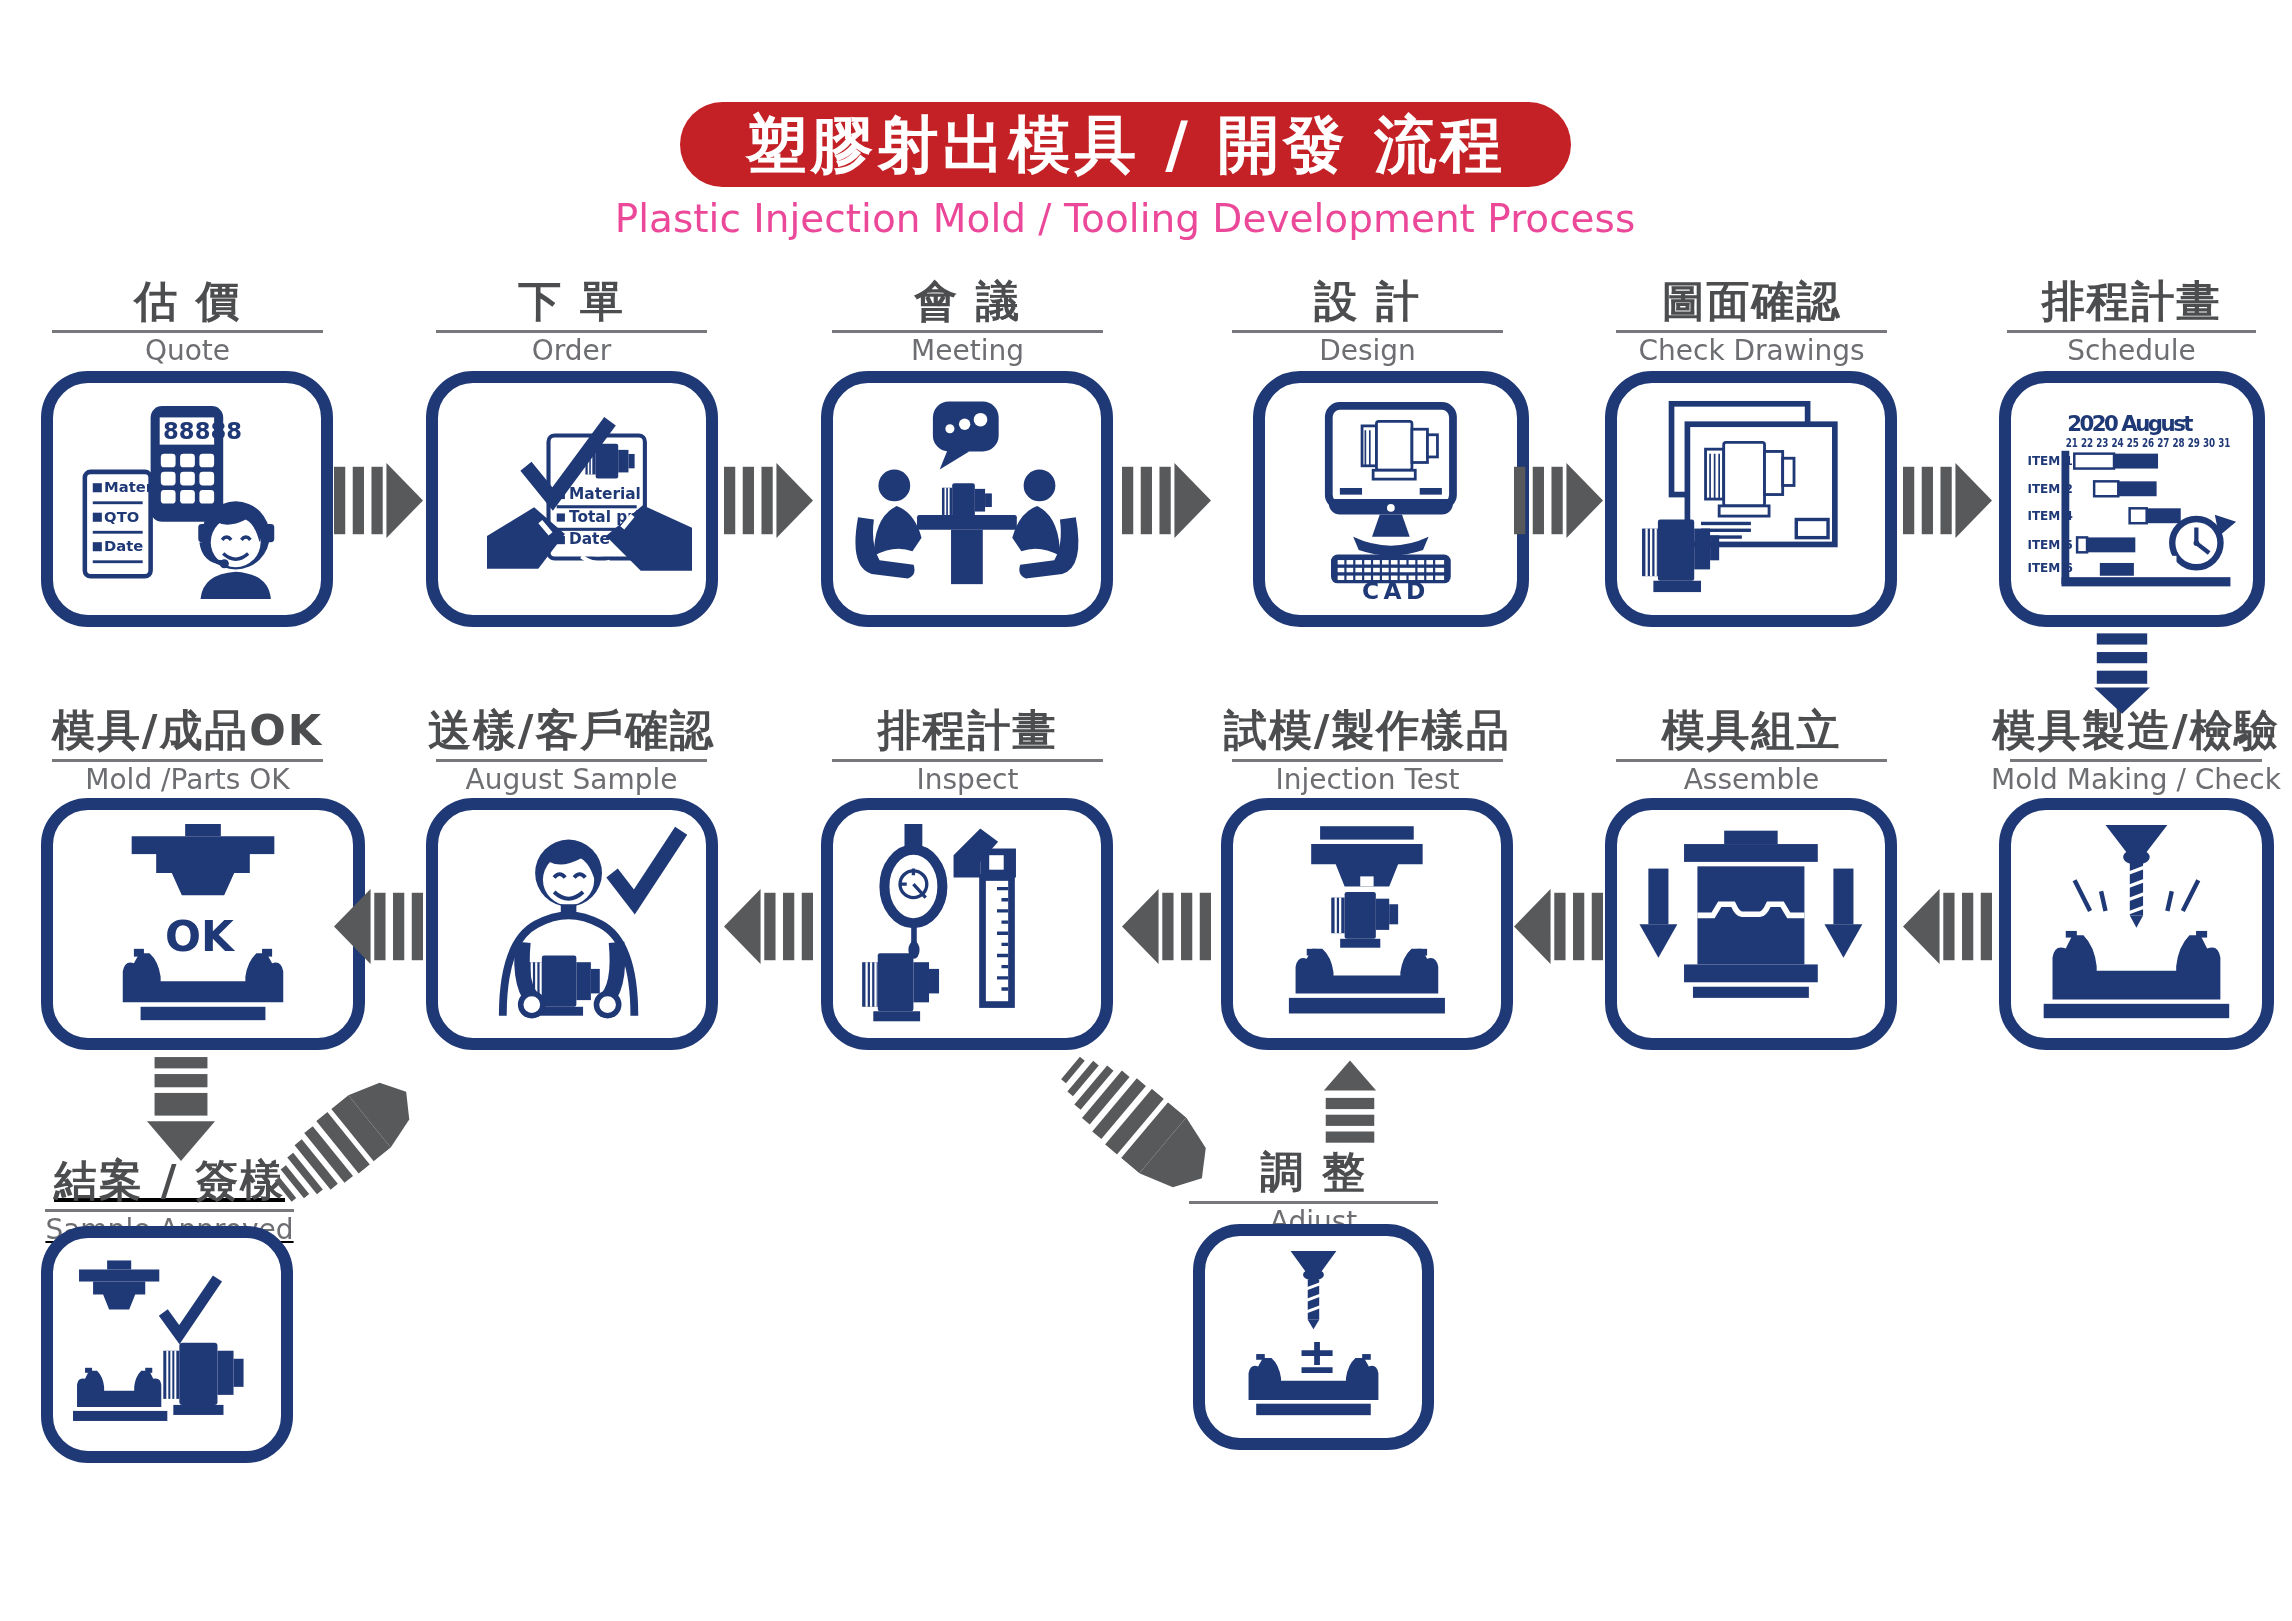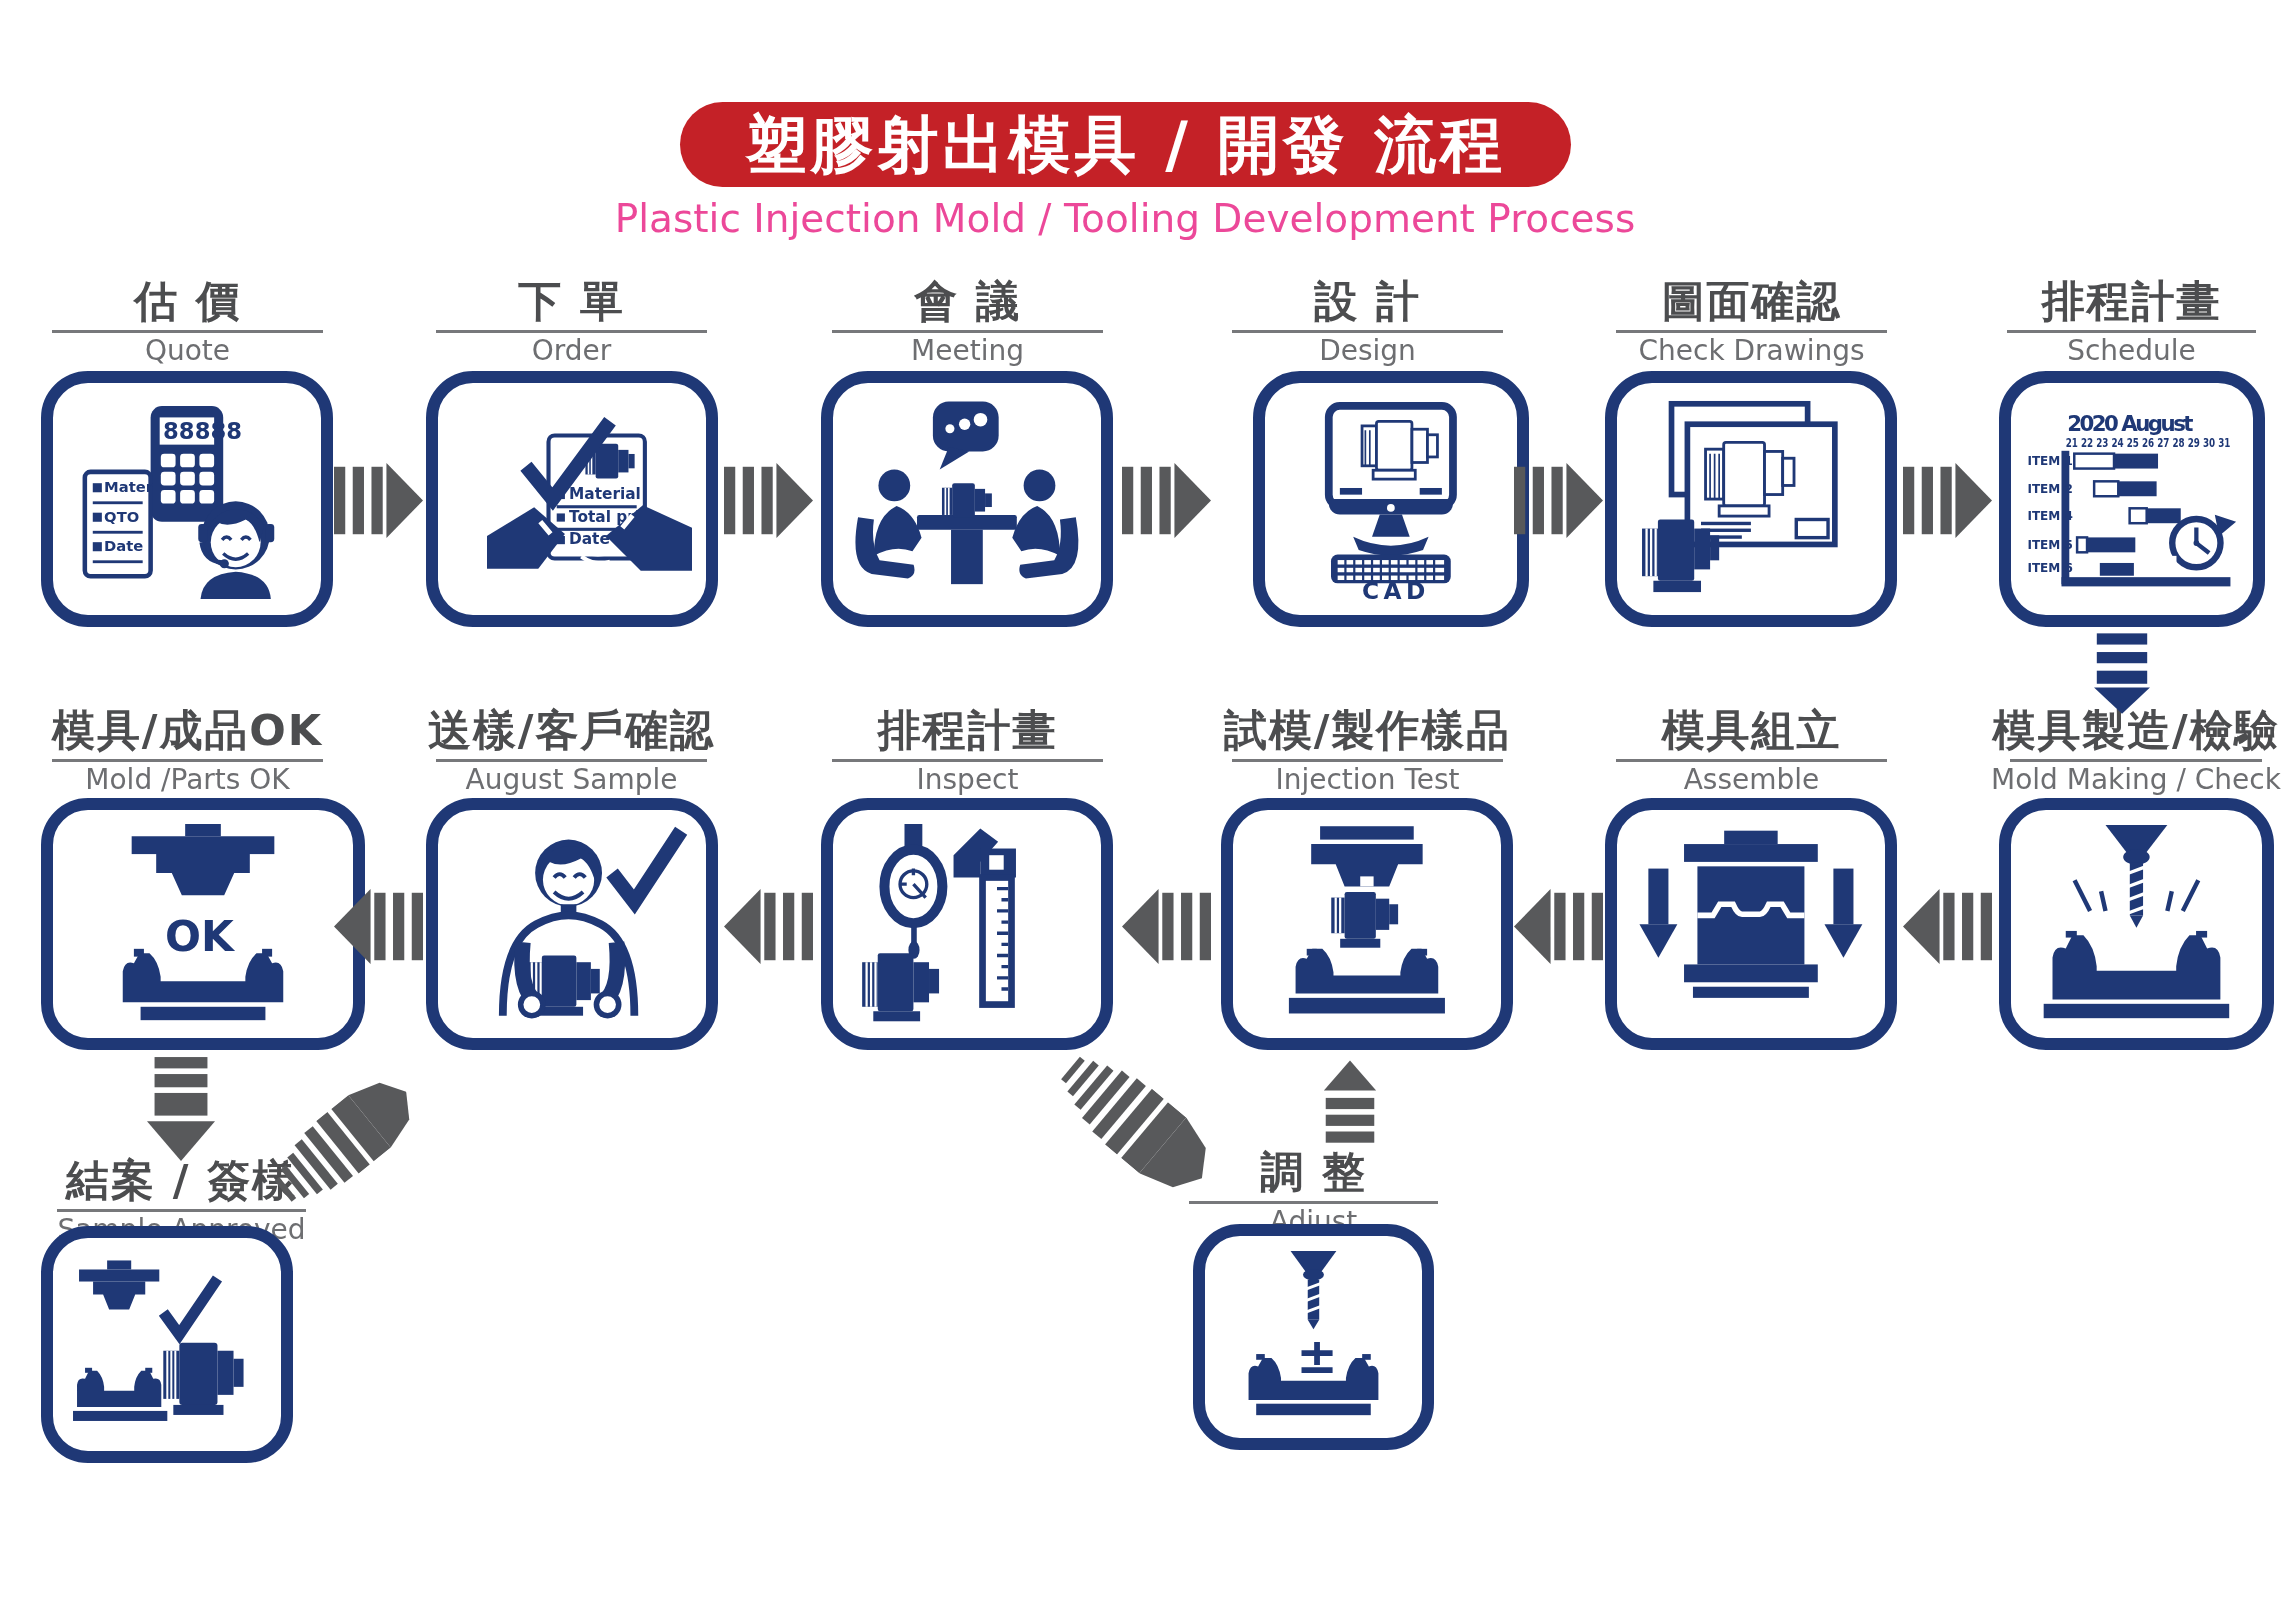--- a/index.html
+++ b/index.html
@@ -476,21 +476,21 @@
           <rect class="nv" x="36" y="96" width="10" height="6"></rect>
           <rect class="nv" x="154" y="96" width="10" height="6"></rect>
           <path class="nv" d="M24,158 L24,120 Q26,108 36,112 L42,100 L52,100 Q62,110 64,128 L64,132 L136,132 L136,128 Q138,110 148,100 L158,100 L164,112 Q174,108 176,120 L176,158 Z"></path>
           <rect class="nv" x="16" y="162" width="168" height="13"></rect>
         </g>
       </svg>
     </div>
   </div>
 
   <div>
-    <div class="lbl" style="left:26px;top:1156px;width:311px;">
+    <div class="lbl" style="left:14px;top:1156px;width:311px;text-decoration:underline;">
       <div class="zh">結案 / 簽樣</div>
       <div class="rule"></div>
       <div class="en">Sample Approved</div>
     </div>
     <div class="box" style="left:41px;top:1226px;width:252px;height:237px;">
       <svg viewBox="0 0 200 180">
         <g>
           <rect class="nv" x="40" y="6" width="24" height="9"></rect>
           <rect class="nv" x="12" y="15" width="80" height="12"></rect>
           <path class="nv" d="M26,27 L78,27 L78,40 L68,40 L62,55 L42,55 L36,40 L26,40 Z"></path>

